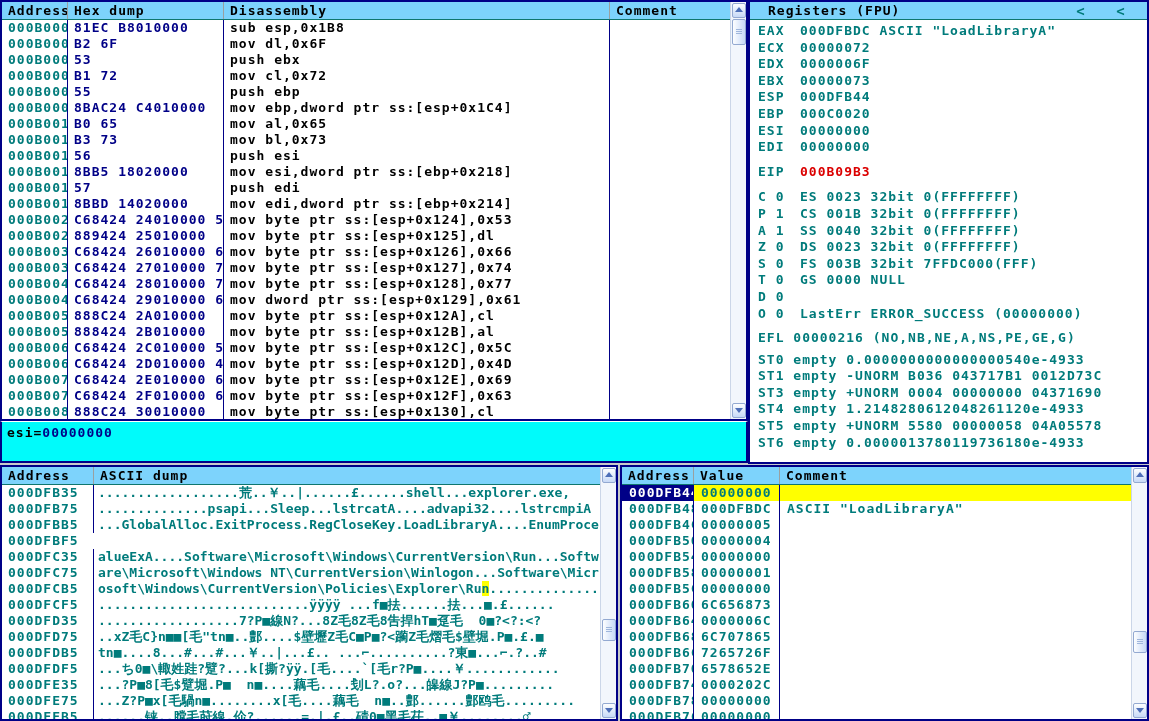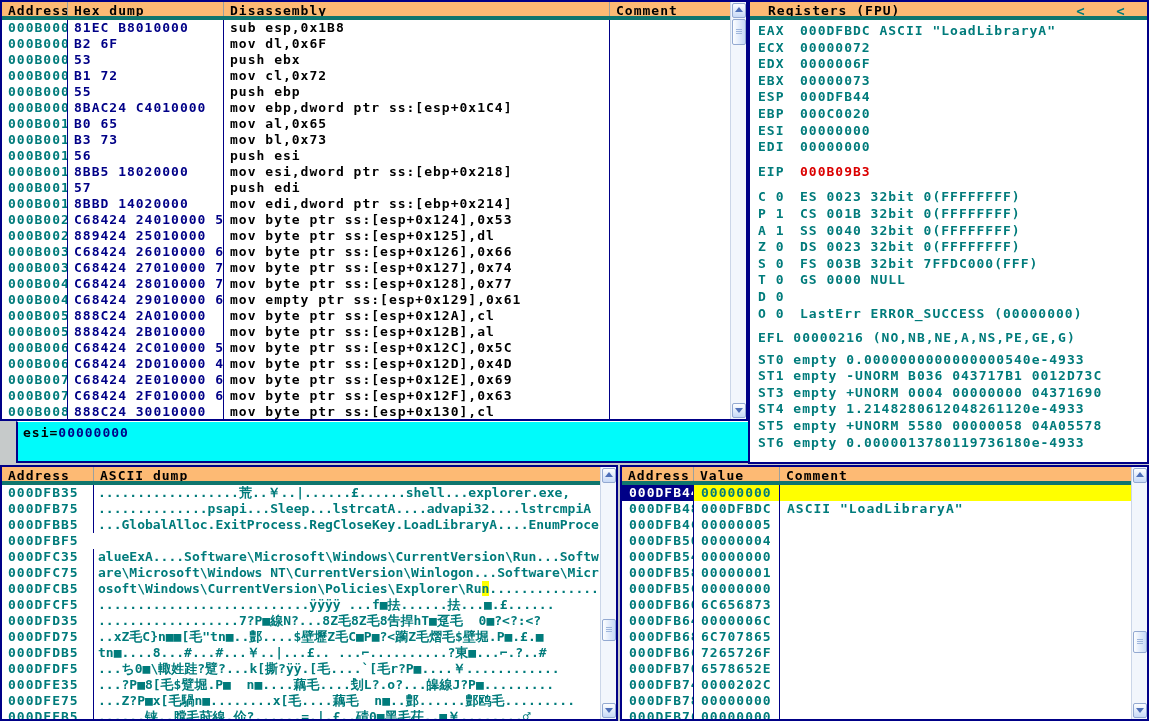--- a/index.html
+++ b/index.html
@@ -13,30 +13,30 @@
   }
   .pane{
     position:absolute;background:#FFFFFF;border:2px solid #000087;
     box-sizing:border-box;overflow:hidden;
   }
   #pane-disasm{left:0;top:0;width:748px;height:421px;}
   #pane-regs{left:748px;top:0;width:401px;height:464px;}
   #pane-dump{left:0;top:465px;width:618px;height:256px;}
   #pane-stack{left:620px;top:465px;width:529px;height:256px;}
   #infobar{
-    position:absolute;left:16px;top:421px;width:748px;height:42px;
+    position:absolute;left:0;top:421px;width:748px;height:42px;
     background:#00FBFB;border:2px solid #000087;border-top:1px solid #FFFFFF;
     box-sizing:border-box;padding:3px 5px;white-space:pre;
   }
   #infobar .lbl{color:#000000;}
   #infobar .val{color:#000087;}
 
   .hdr{
-    height:18px;background:#fdba74;display:flex;color:#000000;
-    border-bottom:4px solid #0f766e;box-sizing:border-box;
+    height:18px;background:#7dd3fc;display:flex;color:#000000;
+    border-bottom:1px solid #0f766e;box-sizing:border-box;
     position:relative;z-index:2;
   }
   .hcell{padding:1px 6px 0 6px;border-right:1px solid #9AA0A0;box-sizing:border-box;
     overflow:hidden;white-space:pre;}
   .hcell:last-child{border-right:none;}
 
   .rows{position:relative;}
   .trow{display:flex;height:16px;line-height:16px;white-space:pre;}
 
   
@@ -215,21 +215,21 @@
     </div>
       <div class="trow">
       <span class="cell col-addr c-teal">000B0044</span>
       <span class="cell col-hex c-navy">C68424 28010000 77</span>
       <span class="cell col-dis c-black">mov byte ptr ss:[esp+0x128],0x77</span>
       <span class="cell col-com c-black"></span>
     </div>
       <div class="trow">
       <span class="cell col-addr c-teal">000B004C</span>
       <span class="cell col-hex c-navy">C68424 29010000 61</span>
-      <span class="cell col-dis c-black">mov empty ptr ss:[esp+0x129],0x61</span>
+      <span class="cell col-dis c-black">mov dword ptr ss:[esp+0x129],0x61</span>
       <span class="cell col-com c-black"></span>
     </div>
       <div class="trow">
       <span class="cell col-addr c-teal">000B0054</span>
       <span class="cell col-hex c-navy">888C24 2A010000</span>
       <span class="cell col-dis c-black">mov byte ptr ss:[esp+0x12A],cl</span>
       <span class="cell col-com c-black"></span>
     </div>
       <div class="trow">
       <span class="cell col-addr c-teal">000B005B</span>

